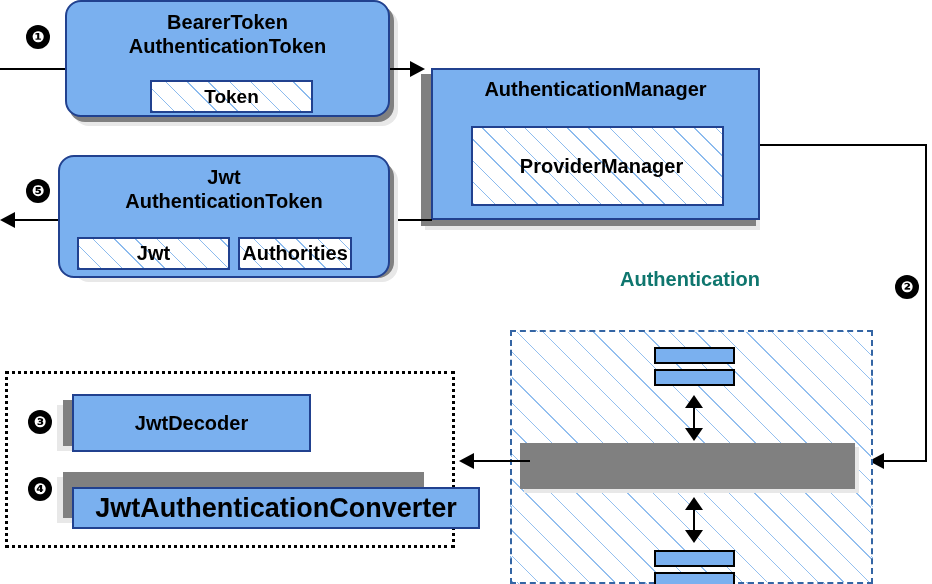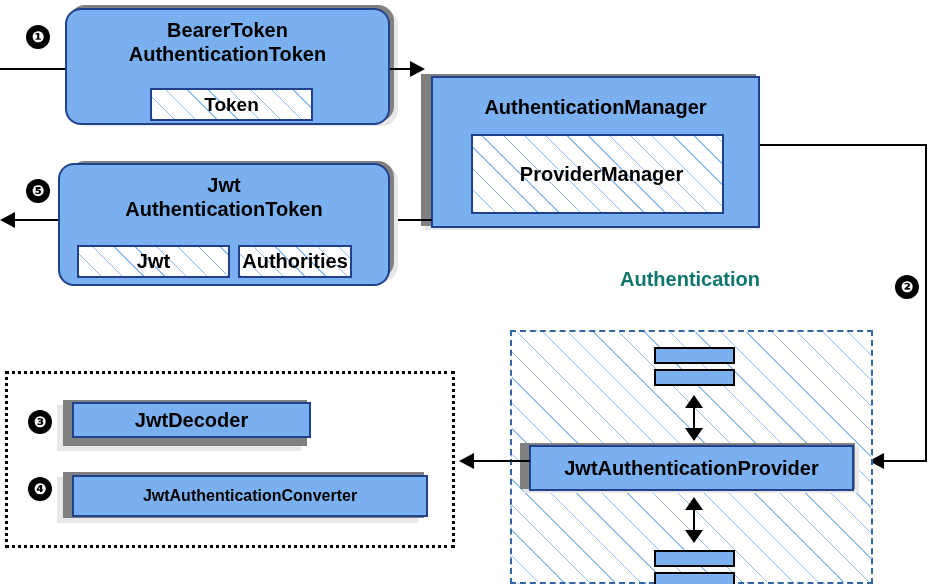--- a/index.html
+++ b/index.html
@@ -32,21 +32,20 @@
     position: absolute;
     background: #7ab0ef;
     border: 2px solid #21418f;
     box-sizing: border-box;
     display: flex;
     align-items: center;
     justify-content: center;
     text-align: center;
     color: #000000;
     font-weight: bold;
-    margin-top: 8px;
   }
   .rounded {
     border-radius: 16px;
   }
   .rounded-shadow {
     border-radius: 16px;
   }
 
   
   .hatch-box {
@@ -185,21 +184,21 @@
       <span>Token</span>
     </div>
   </div>
 
   <div class="hline" style="left:390px; top:68px; width:30px;"></div>
   <div class="arrow-right" style="left:410px; top:61px;"></div>
 
   <div class="shadow-light" style="left:425px; top:78px; width:335px; height:152px;"></div>
   <div class="shadow-dark" style="left:421px; top:74px; width:335px; height:152px;"></div>
   <div class="blue-box" style="left:431px; top:68px; width:329px; height:152px; display:block;">
-    <div style="padding-top:18px; font-size:20px; text-align:center;">
+    <div style="padding-top:8px; font-size:20px; text-align:center;">
       <span>AuthenticationManager</span>
     </div>
     <div class="hatch-box" style="left:38px; top:56px; width:253px; height:80px; font-size:20px;padding-left:8px;">
       <span>ProviderManager</span>
     </div>
   </div>
 
   <div class="hline" style="left:760px; top:144px; width:167px;"></div>
   <div class="vline" style="left:925px; top:144px; height:317px;"></div>
   <div class="hline" style="left:882px; top:460px; width:45px;"></div>
@@ -243,36 +242,33 @@
     <div class="arrow-up" style="left:173px; top:165px;"></div>
     <div class="vline" style="left:181px; top:174px; height:28px;"></div>
     <div class="arrow-down" style="left:173px; top:198px;"></div>
 
     <div class="thin-bar" style="left:142px; top:218px; width:81px; height:17px;"></div>
     <div class="thin-bar" style="left:142px; top:240px; width:81px; height:17px;"></div>
   </div>
 
   <div class="shadow-light" style="left:524px; top:447px; width:335px; height:46px;"></div>
   <div class="shadow-dark" style="left:520px; top:443px; width:335px; height:46px;"></div>
-  <div class="blue-box" style="left:529px; top:437px; width:325px; height:46px; font-size:20px;">
-    <span>JwtAuthenticationProvider</span>
-  </div>
 
   <div class="hline" style="left:472px; top:460px; width:58px;"></div>
   <div class="arrow-left" style="left:459px; top:453px;"></div>
 
   <div class="dotted-black" style="left:5px; top:371px; width:450px; height:177px;"></div>
 
   <div class="badge" style="left:28px; top:410px;">❸</div>
   <div class="shadow-light" style="left:57px; top:405px; width:244px; height:46px;"></div>
   <div class="shadow-dark" style="left:63px; top:400px; width:244px; height:46px;"></div>
-  <div class="blue-box" style="left:72px; top:394px; width:239px; height:36px; font-size:20px;">
+  <div class="blue-box" style="left:72px; top:394px; width:239px; height:58px; font-size:20px;">
     <span>JwtDecoder</span>
   </div>
 
   <div class="badge" style="left:28px; top:477px;">❹</div>
   <div class="shadow-light" style="left:57px; top:477px; width:361px; height:46px;"></div>
   <div class="shadow-dark" style="left:63px; top:472px; width:361px; height:46px;"></div>
-  <div class="blue-box" style="left:72px; top:467px; width:356px; height:42px; font-size:16px;">
+  <div class="blue-box" style="left:72px; top:487px; width:408px; height:42px; font-size:27px;">
     <span>JwtAuthenticationConverter</span>
   </div>
 
 </div>
 
 </body></html>

